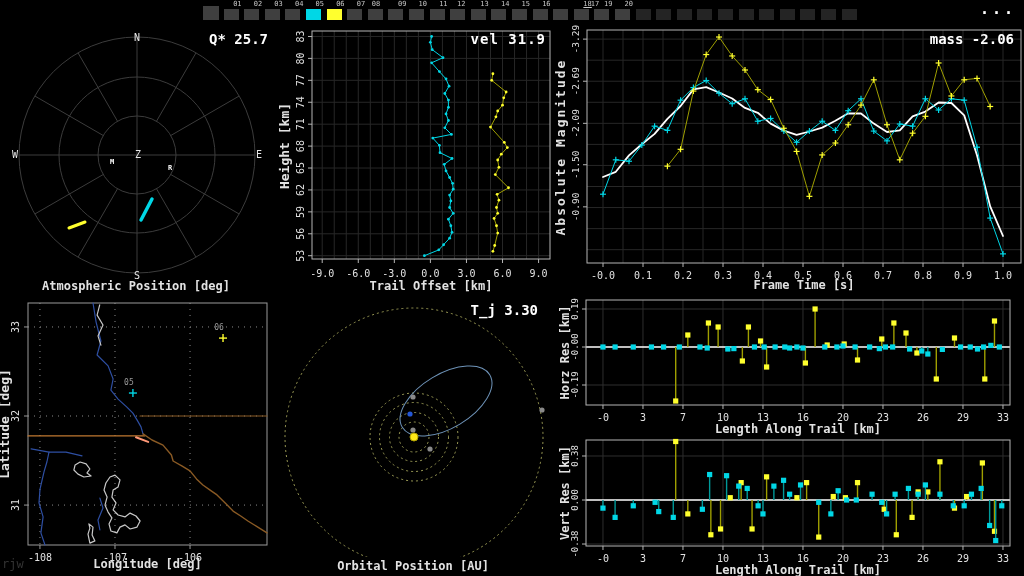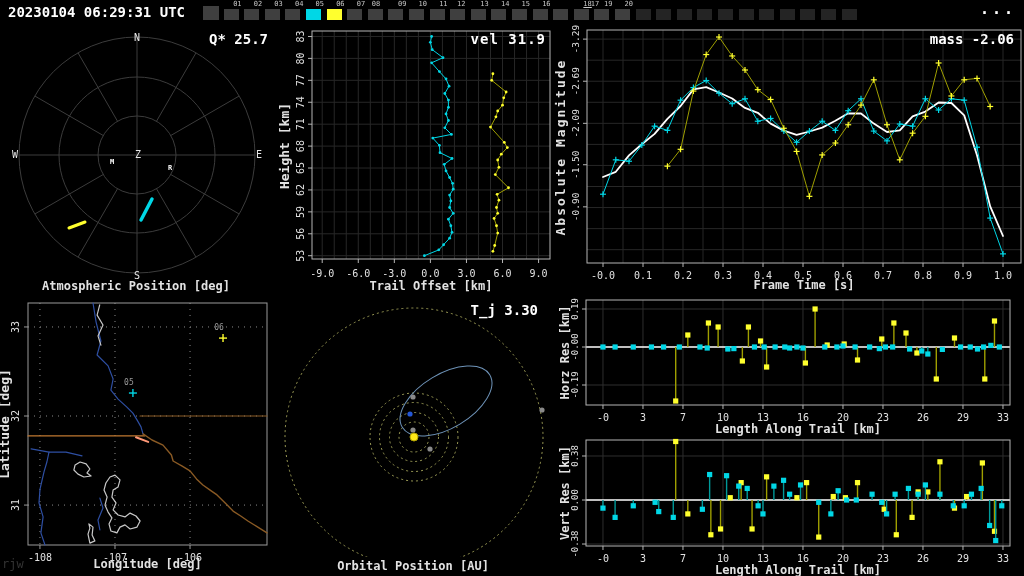--- a/index.html
+++ b/index.html
@@ -13,21 +13,20 @@
   #ellipsis{position:absolute;right:8px;top:0px;font-size:15px;font-weight:bold;color:#fff;letter-spacing:3px;}
   #chart-svg{position:absolute;left:0;top:0;}
   #watermark{position:absolute;left:2px;top:557px;font-size:12px;color:#333;}
   text{font-family:"DejaVu Sans Mono","Liberation Mono",monospace;}
 </style>
 </head>
 <body>
 <div id="app">
 
   <div id="topbar">
-    <span id="timestamp">20230104 06:29:31 UTC</span>
     <div id="frames">
         <div class="fsq" style="left: 191px; top: 6px; width: 16px; height: 14px; background: rgb(63, 63, 63);"></div>
         <div class="fsq" style="left: 211.6px; top: 8.5px; width: 15px; height: 11.5px; background: rgb(63, 63, 63);"></div>
         <div class="flab" style="left: 215.6px; top: 1px; width: 14px; text-align: right;">01</div>
         <div class="fsq" style="left: 232.2px; top: 8.5px; width: 15px; height: 11.5px; background: rgb(63, 63, 63);"></div>
         <div class="flab" style="left: 236.2px; top: 1px; width: 14px; text-align: right;">02</div>
         <div class="fsq" style="left: 252.8px; top: 8.5px; width: 15px; height: 11.5px; background: rgb(63, 63, 63);"></div>
         <div class="flab" style="left: 256.8px; top: 1px; width: 14px; text-align: right;">03</div>
         <div class="fsq" style="left: 273.4px; top: 8.5px; width: 15px; height: 11.5px; background: rgb(63, 63, 63);"></div>
         <div class="flab" style="left: 277.4px; top: 1px; width: 14px; text-align: right;">04</div>

